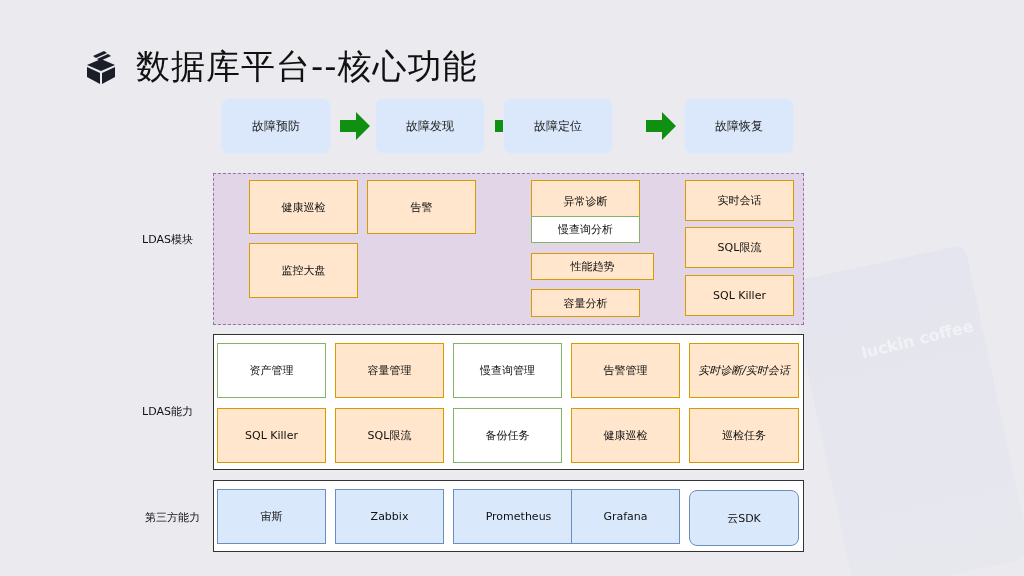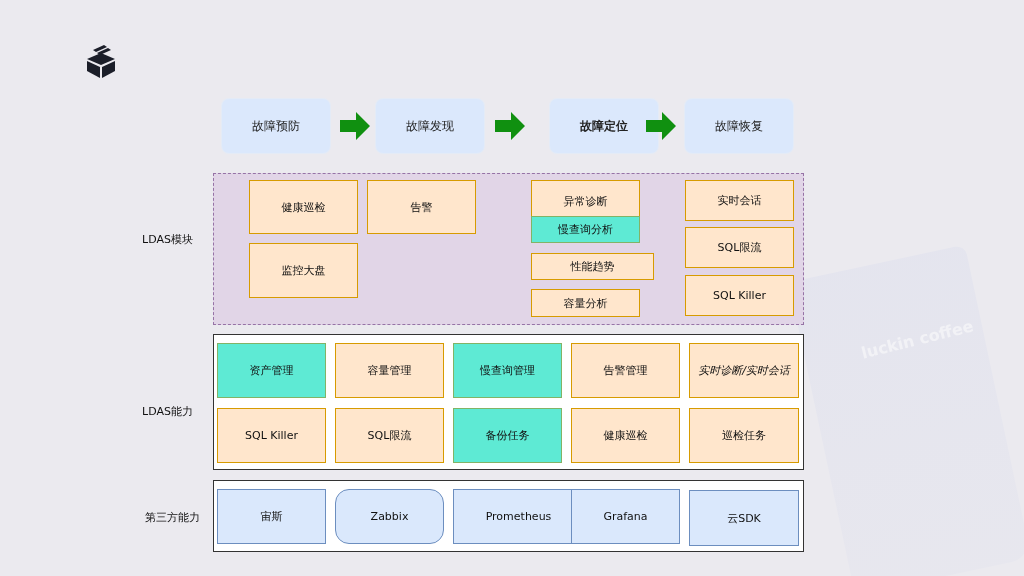--- a/index.html
+++ b/index.html
@@ -55,48 +55,49 @@
     .third-panel {
       position: absolute; left: 213px; top: 480px; width: 591px; height: 72px;
       background: #ffffff; border: 1px solid #333;
     }
     .box {
       position: absolute;
       display: flex; align-items: center; justify-content: center;
       font-size: 11px; color: #111; text-align: center;
     }
     .orange { background: #ffe6cc; border: 1.5px solid #d79b00; }
-    .green { background: #5eead4; border: 1.5px solid #82b366; }
+    .green { background: #ffffff; border: 1.5px solid #82b366; }
     .blue { background: #dae8fc; border: 1.5px solid #6c8ebf; }
   </style>
 </head>
 <body>
 
 <div class="bg-deco"></div>
 <div class="bg-deco-text">luckin coffee</div>
 
 <div class="title-wrap">
   <svg class="title-icon" viewBox="0 0 34 34">
     <polygon points="17,9 31,15 17,21 3,15" fill="#1b1e29"></polygon>
     <polygon points="3,17 16,23 16,34 3,27" fill="#1b1e29"></polygon>
     <polygon points="31,17 18,23 18,34 31,27" fill="#1b1e29"></polygon>
     <polygon points="9,6 20,1 23,3 12,8" fill="#1b1e29"></polygon>
     <polygon points="13,9 24,4 27,6 16,11" fill="#1b1e29"></polygon>
   </svg>
+  <div class="title">数据库平台--核心功能</div>
 </div>
 
 <div class="flow-box" style="left:222px;">故障预防</div>
 <svg class="arrow" style="left:340px;" viewBox="0 0 30 28">
   <polygon points="0,8 16,8 16,0 30,14 16,28 16,20 0,20" fill="#109010"></polygon>
 </svg>
 <div class="flow-box" style="left:376px;">故障发现</div>
 <svg class="arrow" style="left:495px;" viewBox="0 0 30 28">
   <polygon points="0,8 16,8 16,0 30,14 16,28 16,20 0,20" fill="#109010"></polygon>
 </svg>
-<div class="flow-box" style="left:550px;font-weight:bold;">故障定位</div>
+<div class="flow-box" style="left:504px;">故障定位</div>
 <svg class="arrow" style="left:646px;" viewBox="0 0 30 28">
   <polygon points="0,8 16,8 16,0 30,14 16,28 16,20 0,20" fill="#109010"></polygon>
 </svg>
 <div class="flow-box" style="left:685px;">故障恢复</div>
 
 <div class="row-label" style="left:142px; top:232px;">LDAS模块</div>
 <div class="row-label" style="left:142px; top:404px;">LDAS能力</div>
 <div class="row-label" style="left:145px; top:510px;">第三方能力</div>
 
 <div class="modules-panel"></div>
@@ -121,16 +122,16 @@
 <div class="box orange" style="left:689px; top:343px; width:110px; height:55px;font-style:italic;">实时诊断/实时会话</div>
 
 <div class="box orange" style="left:217px; top:408px; width:109px; height:55px;">SQL Killer</div>
 <div class="box orange" style="left:335px; top:408px; width:109px; height:55px;">SQL限流</div>
 <div class="box green" style="left:453px; top:408px; width:109px; height:55px;">备份任务</div>
 <div class="box orange" style="left:571px; top:408px; width:109px; height:55px;">健康巡检</div>
 <div class="box orange" style="left:689px; top:408px; width:110px; height:55px;">巡检任务</div>
 
 <div class="third-panel"></div>
 <div class="box blue" style="left:217px; top:489px; width:109px; height:55px;">宙斯</div>
-<div class="box blue" style="left:335px; top:489px; width:109px; height:55px;border-radius:14px;">Zabbix</div>
+<div class="box blue" style="left:335px; top:489px; width:109px; height:55px;">Zabbix</div>
 <div class="box blue" style="left:453px; top:489px; width:131px; height:55px;">Prometheus</div>
 <div class="box blue" style="left:571px; top:489px; width:109px; height:55px;">Grafana</div>
-<div class="box blue" style="left:689px; top:490px; width:110px; height:56px;">云SDK</div>
+<div class="box blue" style="left:689px; top:490px; width:110px; height:56px;border-radius:8px;">云SDK</div>
 
 </body></html>

